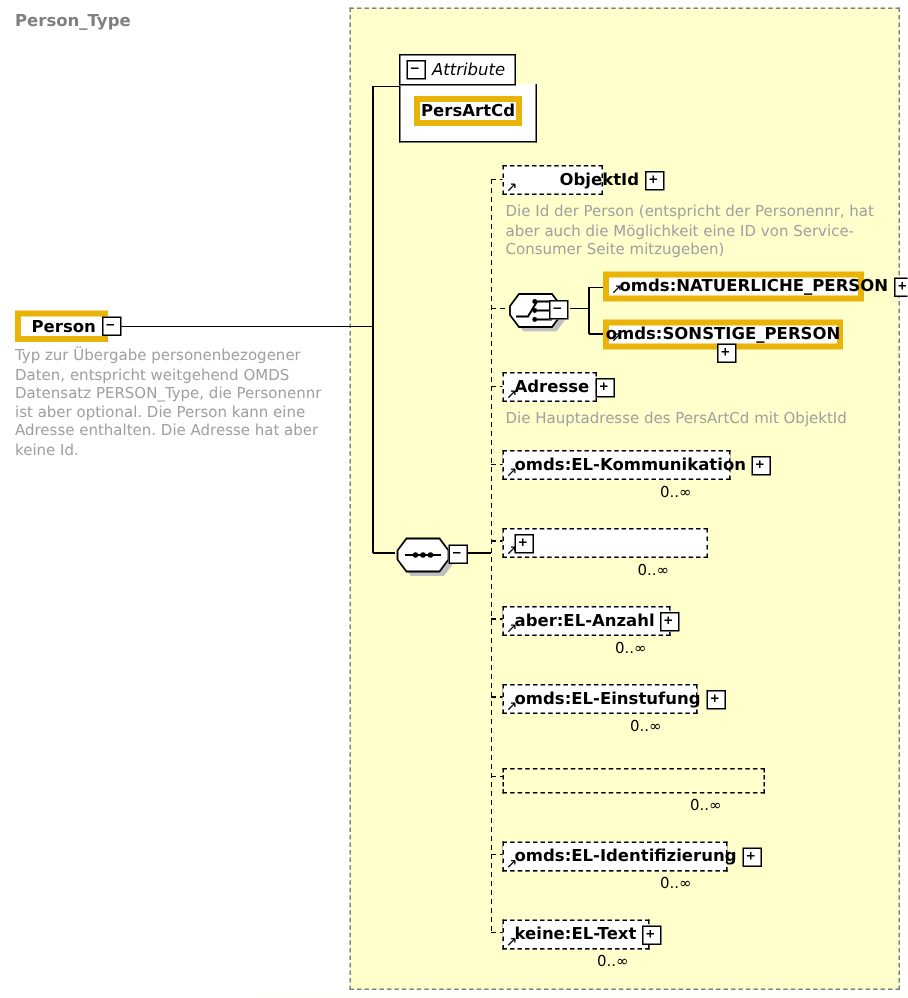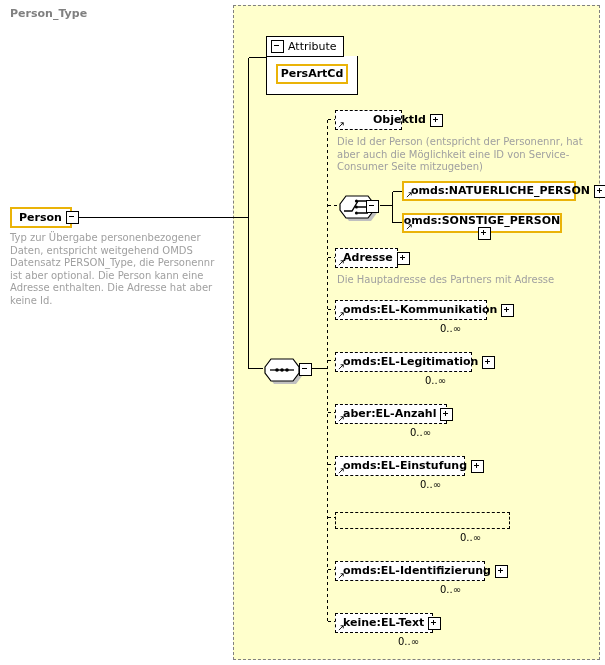--- a/index.html
+++ b/index.html
@@ -59,21 +59,21 @@
     padding: 0 3px 0 7px;
     white-space: nowrap;
   }
   .node .lbl {
     font-size: 11px;
     font-weight: bold;
     color: #000000;
     line-height: 12px;
     padding-right: 4px;
   }
-  .node.solid { border: 2px solid #eab308; }
+  .node.solid { border: 4px solid #eab308; }
   .node.dashed { border: 1px dashed #000000; }
   
   .shadow {
     position: absolute;
     background: #c0c0c0;
     z-index: -1;
   }
   
   .repeat-frame {
     position: absolute;
@@ -152,20 +152,21 @@
     border: 1px solid #000000;
     background: #ffffff;
     box-sizing: border-box;
     display: flex;
     align-items: center;
     padding: 0 6px 0 4px;
     gap: 4px;
   }
   .attr-tab .lbl {
     font-size: 11px;
+    font-style: italic;
     color: #000000;
   }
   
   .compositor {
     position: absolute;
   }
   .person-node {
     position: absolute;
     left: 10px;
     top: 207px;
@@ -281,21 +282,21 @@
   </div>
 
   <div class="shadow" style="left:339px; top:267px; width:63px; height:5px;"></div>
   <div class="node dashed" style="left:335px; top:248px; width:63px;">
     <span class="lbl">Adresse</span>
     <span class="expander plus"></span>
     <svg class="refarrow" viewBox="0 0 8 8">
         <path d="M1 7 L6 2 M6 2 L3 2 M6 2 L6 5" stroke="#000" stroke-width="1" fill="none"></path>
       </svg>
   </div>
-  <div class="doc" style="left:337px; top:274px; width:250px;">Die Hauptadresse des Partners mit Adresse</div>
+  <div class="doc" style="left:337px; top:274px; width:250px;">Die Hauptadresse des PersArtCd mit ObjektId</div>
 
   <div class="compositor" style="left:261px; top:356px;">
     <svg width="48" height="28" viewBox="0 0 48 28">
       <polygon points="4,11 10,3 32,3 38,11 38,17 32,25 10,25 4,17" fill="#c0c0c0" transform="translate(3,3)"></polygon>
       <polygon points="4,11 10,3 32,3 38,11 38,17 32,25 10,25 4,17" fill="#ffffff" stroke="#000000" stroke-width="1.2"></polygon>
       <line x1="9" y1="14" x2="33" y2="14" stroke="#000000" stroke-width="1.3"></line>
       <circle cx="16" cy="14" r="1.8" fill="#000000"></circle>
       <circle cx="21" cy="14" r="1.8" fill="#000000"></circle>
       <circle cx="26" cy="14" r="1.8" fill="#000000"></circle>
     </svg>
@@ -309,21 +310,20 @@
     <span class="expander plus"></span>
     <svg class="refarrow" viewBox="0 0 8 8">
         <path d="M1 7 L6 2 M6 2 L3 2 M6 2 L6 5" stroke="#000" stroke-width="1" fill="none"></path>
       </svg>
   </div>
   <div class="card" style="left:440px; top:323px;">0..∞</div>
 
   <div class="shadow" style="left:339px; top:371px; width:137px; height:5px;"></div>
   <div class="repeat-frame" style="left:335px; top:355px; width:137px; height:17px;"></div>
   <div class="node dashed" style="left:335px; top:352px; width:137px;">
-    <span class="lbl">omds:EL-Legitimation</span>
     <span class="expander plus"></span>
     <svg class="refarrow" viewBox="0 0 8 8">
         <path d="M1 7 L6 2 M6 2 L3 2 M6 2 L6 5" stroke="#000" stroke-width="1" fill="none"></path>
       </svg>
   </div>
   <div class="card" style="left:425px; top:375px;">0..∞</div>
 
   <div class="shadow" style="left:339px; top:423px; width:112px; height:5px;"></div>
   <div class="repeat-frame" style="left:335px; top:407px; width:112px; height:17px;"></div>
   <div class="node dashed" style="left:335px; top:404px; width:112px;">

